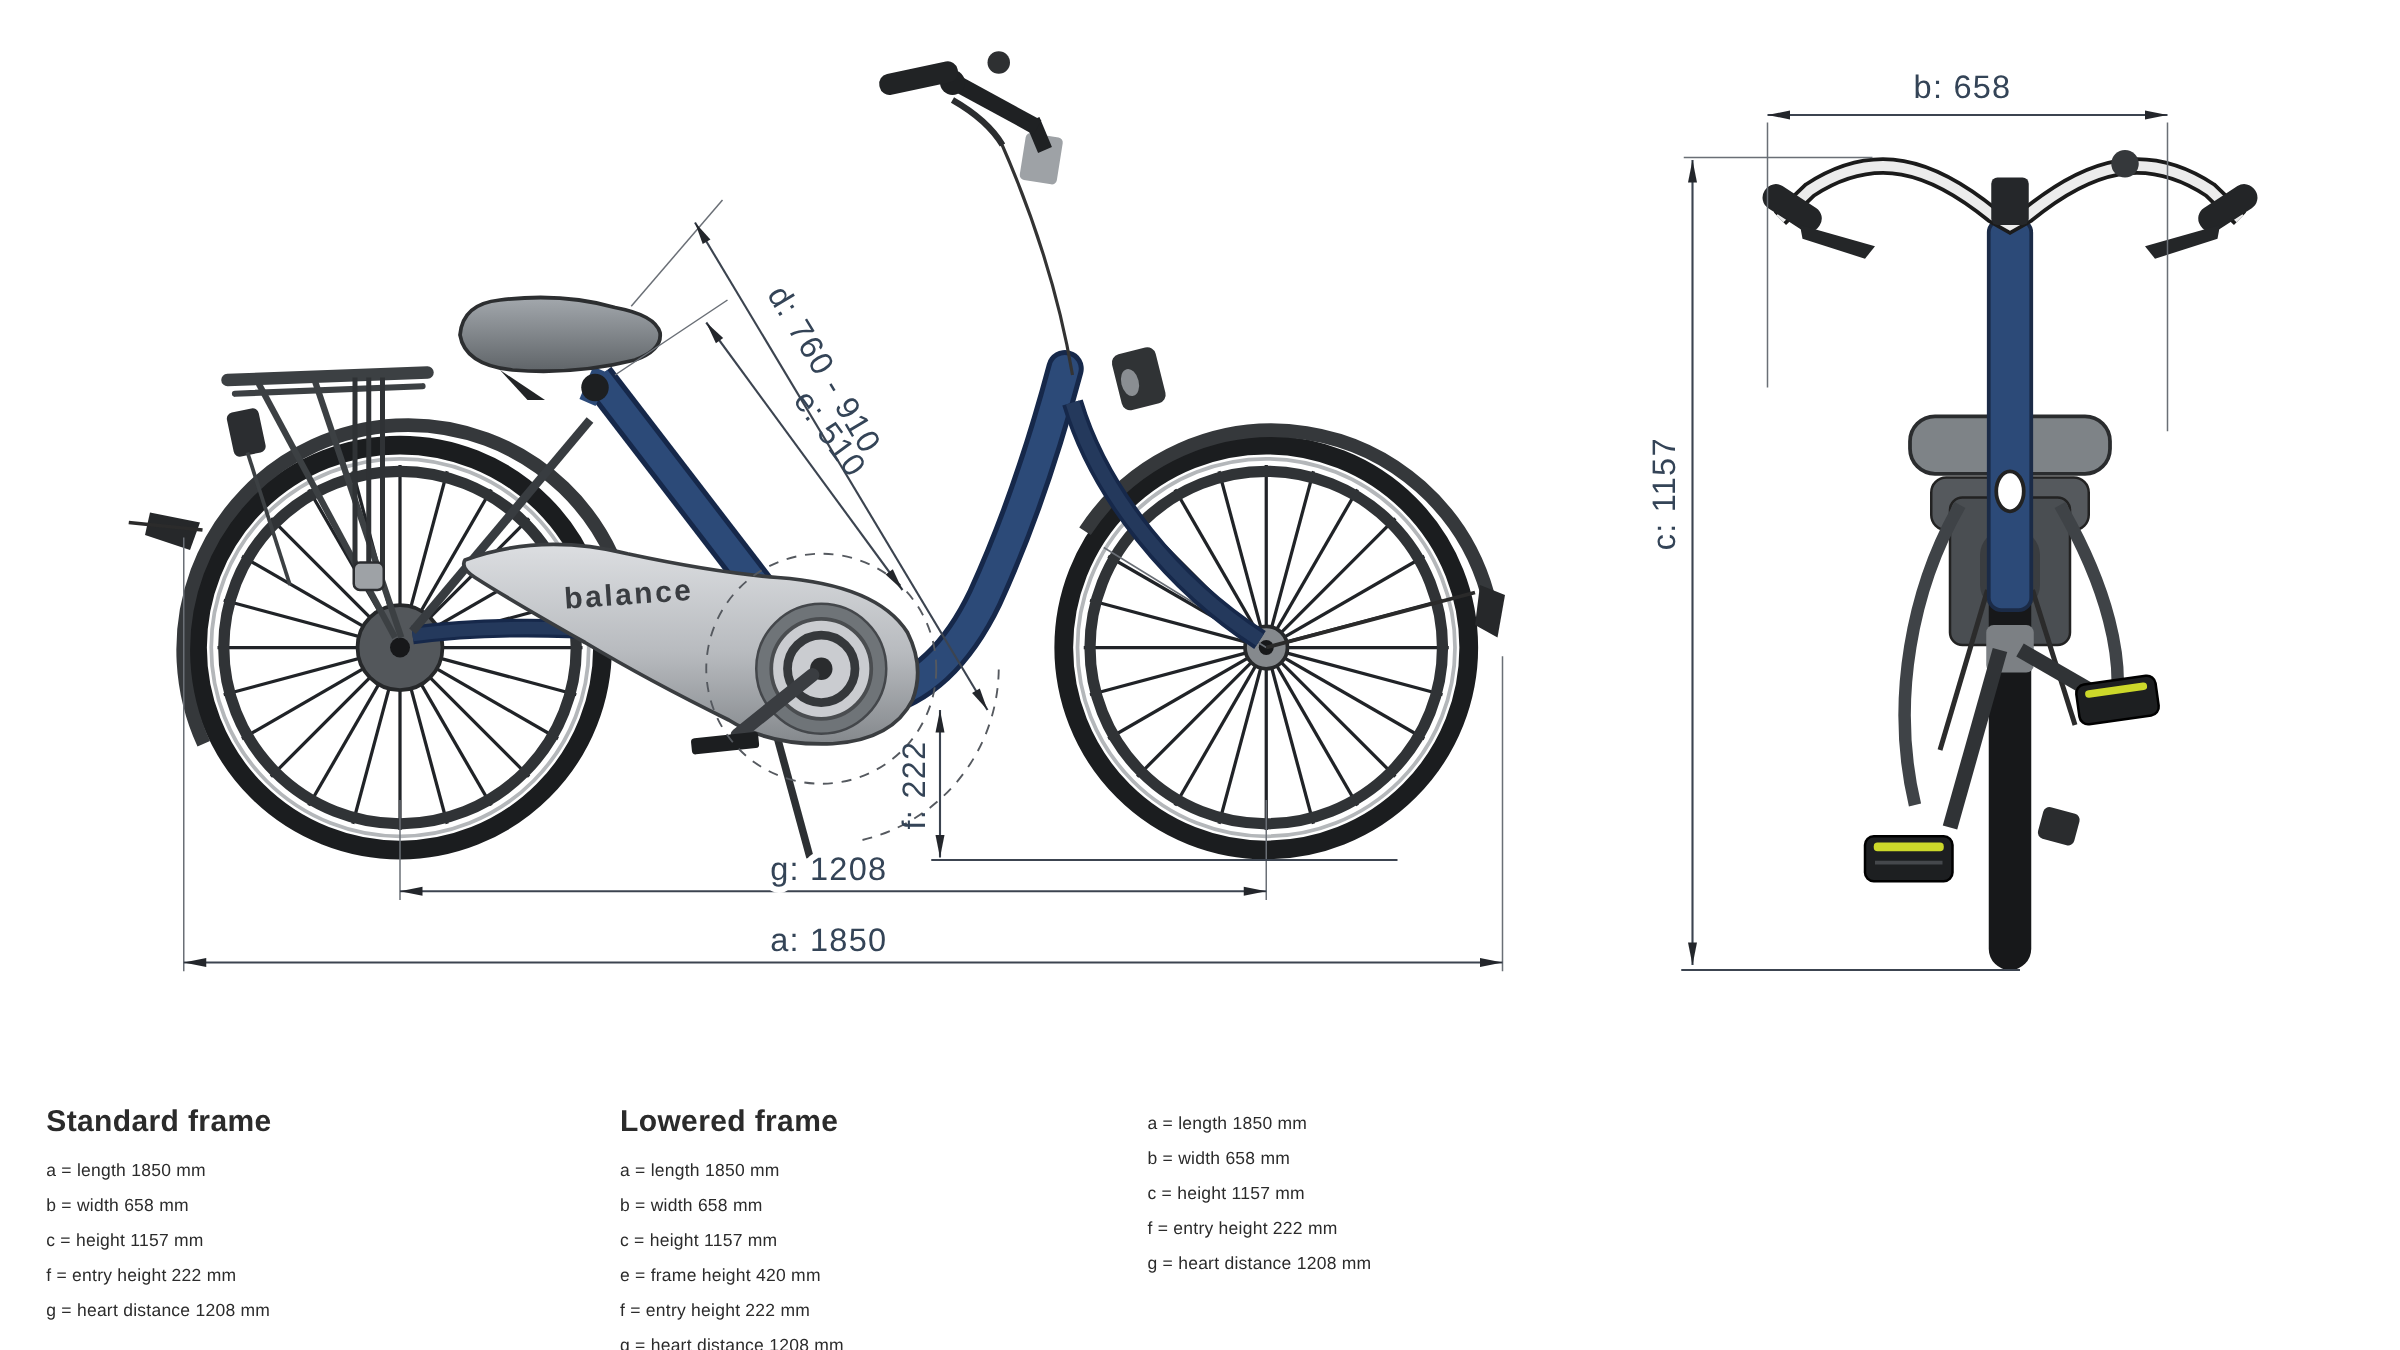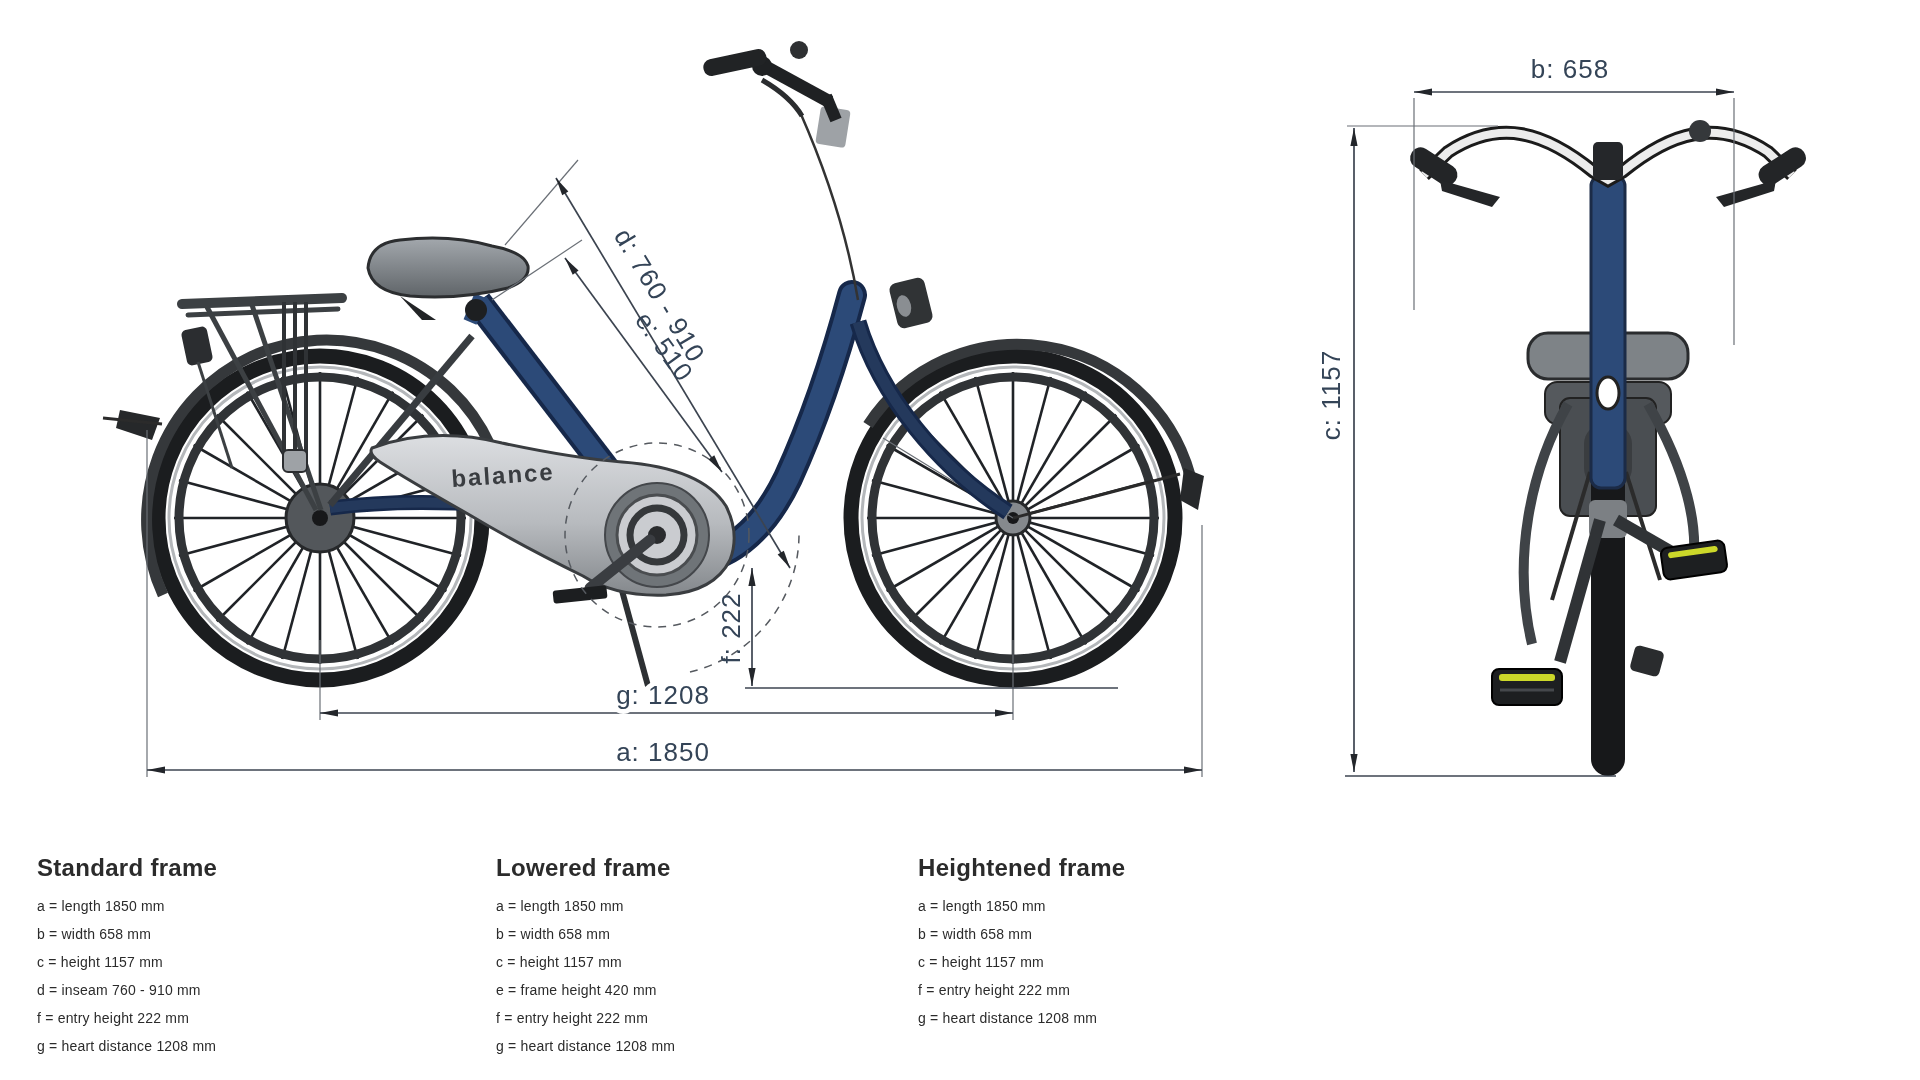--- a/index.html
+++ b/index.html
@@ -12,21 +12,21 @@
   .ref{stroke:#3c4450;stroke-width:1.5;fill:none;}
   .dash{stroke:#55595f;stroke-width:1.5;fill:none;stroke-dasharray:8 7;}
   text.dimlabel{font-family:"Liberation Sans",sans-serif;font-size:26px;letter-spacing:1px;
                 fill:#344457;}
   text.halo{paint-order:stroke;stroke:#ffffff;stroke-width:10px;stroke-linejoin:round;}
   text.logo{font-family:"Liberation Sans",sans-serif;font-size:24px;font-weight:bold;
             letter-spacing:2px;fill:#3a3d41;}
   
   .spokes line{stroke:#202327;stroke-width:2.6;}
   
-  .spec-col{position:absolute;top:854px;width:430px;color:#2b2b2b;}
+  .spec-col{position:absolute;top:884px;width:430px;color:#2b2b2b;}
   .spec-title{font-size:24px;font-weight:bold;letter-spacing:.3px;margin:0 0 10px 0;}
   .spec-row{font-size:14px;line-height:28px;letter-spacing:.2px;}
 </style>
 </head>
 <body>
 
 <div class="canvas">
 
   <svg class="drawing" width="1920" height="835" viewBox="0 0 1920 835" xmlns="http://www.w3.org/2000/svg">
     <defs>
@@ -246,37 +246,35 @@
         <text class="dimlabel" text-anchor="middle" transform="translate(1340,395) rotate(-90)">c: 1157</text>
       </g>
     </g>
   </svg>
 
   <div class="spec-col" style="left:37px;">
     <div class="spec-title">Standard frame</div>
     <div class="spec-row">a = length 1850 mm</div>
     <div class="spec-row">b = width 658 mm</div>
     <div class="spec-row">c = height 1157 mm</div>
-    <div class="spec-row">d = inseam 760 - 910 mm</div>
     <div class="spec-row">f = entry height 222 mm</div>
     <div class="spec-row">g = heart distance 1208 mm</div>
   </div>
 
   <div class="spec-col" style="left:496px;">
     <div class="spec-title">Lowered frame</div>
     <div class="spec-row">a = length 1850 mm</div>
     <div class="spec-row">b = width 658 mm</div>
     <div class="spec-row">c = height 1157 mm</div>
     <div class="spec-row">e = frame height 420 mm</div>
     <div class="spec-row">f = entry height 222 mm</div>
     <div class="spec-row">g = heart distance 1208 mm</div>
   </div>
 
   <div class="spec-col" style="left:918px;">
-    <div class="spec-title">Heightened frame</div>
     <div class="spec-row">a = length 1850 mm</div>
     <div class="spec-row">b = width 658 mm</div>
     <div class="spec-row">c = height 1157 mm</div>
     <div class="spec-row">f = entry height 222 mm</div>
     <div class="spec-row">g = heart distance 1208 mm</div>
   </div>
 
 </div>
 
 </body></html>

